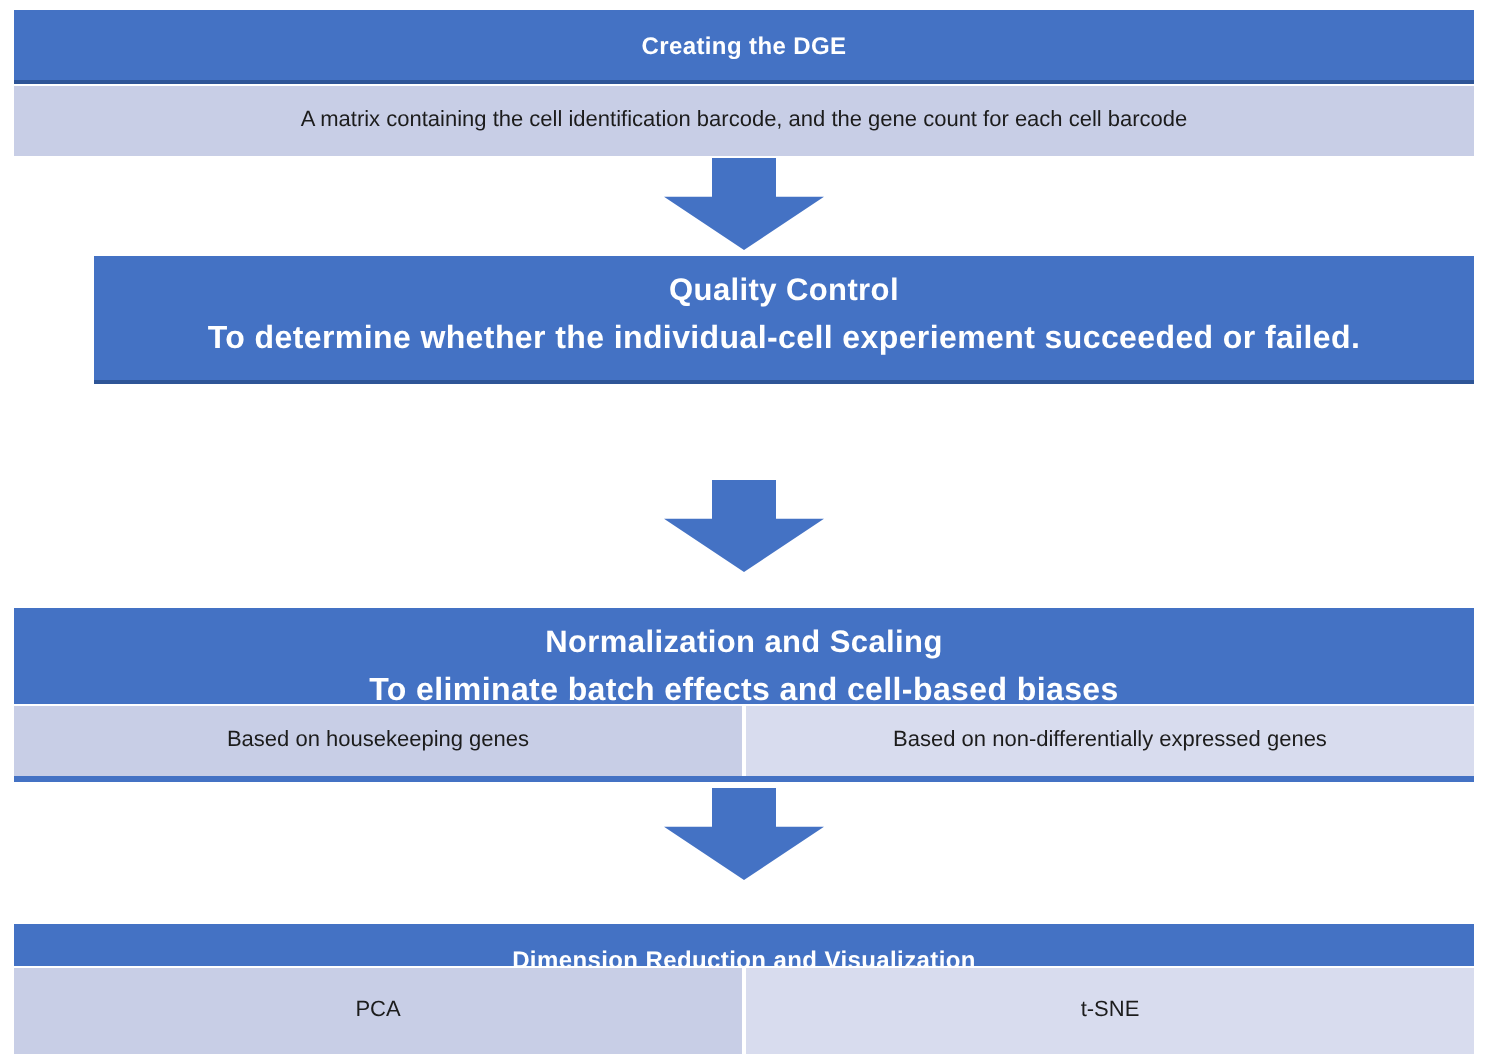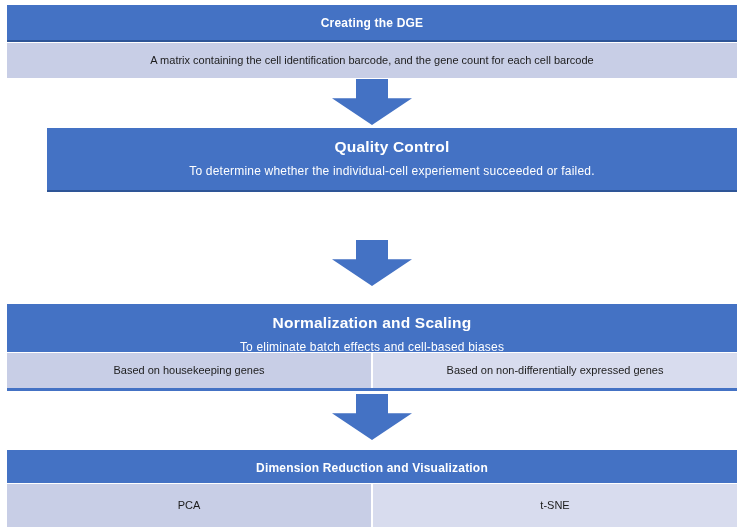--- a/index.html
+++ b/index.html
@@ -26,21 +26,21 @@
     font-weight:bold;font-size:12px;letter-spacing:.2px;
   }
   .bluebox{
     background:var(--blue);
     border-bottom:2px solid var(--blue-dark);
     color:var(--txt-light);
     display:flex;flex-direction:column;align-items:center;justify-content:space-evenly;
     padding:3px 0 5px 0;
   }
   .bluebox .title{font-weight:bold;font-size:15.5px;letter-spacing:.2px;}
-  .bluebox .subtitle{font-weight:400;font-size:12px;letter-spacing:.2px;}
+  .bluebox .subtitle{font-weight:700;font-size:16px;letter-spacing:.2px;}
   .row{
     display:flex;column-gap:2px;background:#ffffff;
     border-top:1px solid #ffffff;
   }
   .row.underlined{border-bottom:3px solid var(--blue);}
   .cell{
     flex:1;display:flex;align-items:center;justify-content:center;
     text-align:center;color:var(--txt-dark);
     font-size:11px;line-height:15.5px;padding:2px 14px;
   }
@@ -54,21 +54,21 @@
   
   .s1h{top:5px;height:37px;}
   .s1r{top:42px;height:36px;}
   .a1{top:79px;}
   .s2b{top:128px;height:64px;margin-left:40px;}
   .s2r{top:192px;height:43px;}
   .a2{top:240px;}
   .s3b{top:304px;height:64px;}
   .s3r{top:352px;height:39px;}
   .a3{top:394px;}
-  .s4h{top:450px;height:37px;}
+  .s4h{top:462px;height:37px;}
   .s4r{top:483px;height:44px;}
 </style>
 </head>
 <body>
 
 <div class="wrap">
 
   <div class="band hdr s1h">Creating the DGE</div>
   <div class="band row s1r">
     <div class="cell dark">A matrix containing the cell identification barcode, and the gene count for each cell barcode</div>

